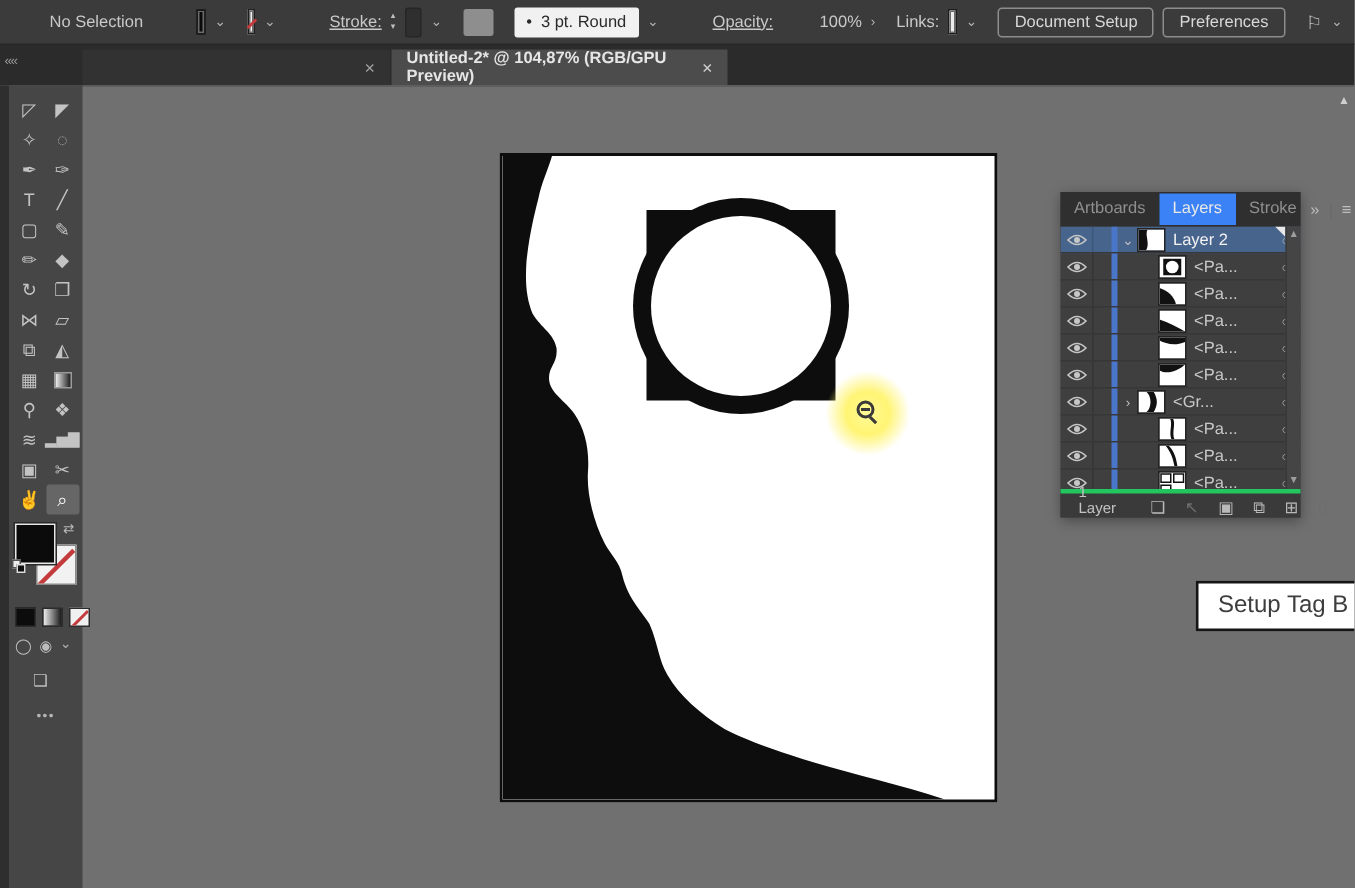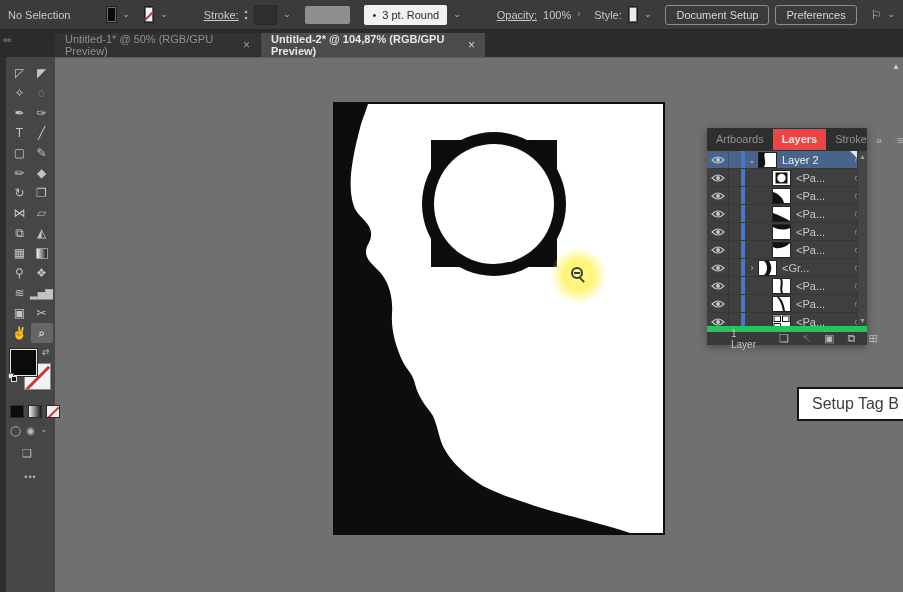--- a/index.html
+++ b/index.html
@@ -3,21 +3,21 @@
 <meta charset="utf-8">
 <style>
   * { margin:0; padding:0; box-sizing:border-box; }
   html,body { width:903px; height:592px; overflow:hidden; }
   body { font-family:"Liberation Sans", sans-serif; background:#707070; position:relative; }
 
   
   .control-bar { position:absolute; left:0; top:0; width:903px; height:30px; background:#3b3b3b;
     border-bottom:1px solid #272727; display:flex; align-items:center; gap:6px; padding:0 8px;
     font-size:11px; color:#cfcfcf; white-space:nowrap; }
-  .cb-label { color:#c9c9c9; }
+  .cb-label { color:#c9c9c9;margin-left:25px; }
   .cb-link { text-decoration:underline; cursor:pointer; }
   .swatch { width:17px; height:17px; border:1px solid #1e1e1e; box-shadow:inset 0 0 0 1px #6b6b6b; position:relative; }
   .swatch.fill { background:#0a0a0a; }
   .swatch.none { background:#f3f3f3; }
   .swatch.none::after, .mode-none::after { content:""; position:absolute; left:-2px; right:-2px; top:50%;
     border-top:2px solid #c33b3c; transform:rotate(-45deg); }
   .swatch.style { background:#ececec; }
   .chev { color:#b5b5b5; font-size:9px; line-height:1; }
   .spinner { display:flex; flex-direction:column; font-size:6px; color:#bdbdbd; line-height:1; gap:1px; }
   .dd-dark { width:42px; height:20px; background:#2f2f2f; border:1px solid #262626; border-radius:2px; }
@@ -82,40 +82,40 @@
   .magnifier { position:absolute; left:571px; top:267px; width:14px; height:14px; }
   .mag-circle { position:absolute; left:0; top:0; width:12px; height:12px; border:2px solid #3a3a3a; border-radius:50%; }
   .mag-minus { position:absolute; left:3px; top:5px; width:6px; height:2px; background:#3a3a3a; }
   .mag-handle { position:absolute; left:10px; top:10px; width:2px; height:6px; background:#3a3a3a; transform:rotate(-45deg); }
 
   
   .layers-panel { position:absolute; left:707px; top:128px; width:160px; height:217px; background:#3f3f3f;
     box-shadow:0 2px 8px rgba(0,0,0,0.35); font-size:11px; color:#c8c8c8; }
   .lp-header { height:23px; background:#2f2f2f; display:flex; align-items:center; }
   .lp-tab { padding:4px 9px 5px; color:#909090; }
-  .lp-tab.active { background:#ef4444; color:#e8e8e8; font-weight:bold; }
+  .lp-tab.active { background:#3b82f6; color:#e8e8e8; font-weight:normal; }
   .lp-header-right { margin-left:auto; display:flex; align-items:center; gap:6px; padding-right:5px; color:#bdbdbd; }
   .lp-sep { color:#6a6a6a; }
   .lp-rows { height:175px; overflow:hidden; position:relative; }
   .lp-row { height:18px; display:flex; align-items:center; border-bottom:1px solid #373737; position:relative; }
   .lp-row.selected { background:#47648d; }
   .eye-cell { width:22px; display:flex; justify-content:center; align-items:center; border-right:1px solid #353535; align-self:stretch; }
   .lp-row.selected .eye-cell { border-right-color:#3c567a; }
   .color-bar { width:4px; align-self:stretch; background:#4a76c9; margin-left:12px; }
   .expander { width:14px; text-align:center; color:#c2c2c2; font-size:9px; }
   .lp-indent { display:inline-block; }
   .thumb { width:17px; height:14px; background:#ffffff; outline:1px solid #242424; margin-right:6px; overflow:hidden; }
   .lp-label { flex:1; overflow:hidden; white-space:nowrap; }
   .lp-row.selected .lp-label { color:#f2f2f2; }
   .target { width:20px; text-align:center; color:#b9b9b9; font-size:9px; }
   .sel-corner { position:absolute; right:10px; top:0; width:0; height:0; border-left:7px solid transparent; border-top:7px solid #e8e8e8; }
   .lp-scrollbar { position:absolute; right:0; top:23px; width:10px; height:175px; background:#454545; border-left:1px solid #383838;
     display:flex; flex-direction:column; justify-content:space-between; align-items:center; color:#9d9d9d; font-size:7px; padding:2px 0; }
-  .lp-footer { height:19px; background:#3a3a3a; border-top:6px solid #22c55e; display:flex; align-items:center;
-    gap:13px; padding:0 24px; color:#b9b9b9; }
+  .lp-footer { height:19px; background:#3a3a3a; border-top:3px solid #22c55e; display:flex; align-items:flex-end;
+    gap:13px; padding:0 12px; color:#b9b9b9; }
   .lp-status { font-size:10px; color:#c4c4c4; margin-right:10px; }
   .lp-action { font-size:11px; }
   .lp-action.dim { color:#6e6e6e; }
 
   
   .tooltip { position:absolute; left:797px; top:387px; width:112px; height:34px; background:#ffffff;
     border:2px solid #151515; display:flex; align-items:center; padding-left:13px;
     font-size:16px; color:#3d3d3d; }
 </style>
 </head>
@@ -136,33 +136,32 @@
   <span class="chev">⌄</span>
   <span class="profile-box gap-l"></span>
   <span class="brush-box gap-l">
     <span>•</span>
     <span>3 pt. Round</span>
   </span>
   <span class="chev">⌄</span>
   <span class="cb-label cb-link gap-xl">Opacity:</span>
   <span class="cb-label">100%</span>
   <span class="chev">›</span>
-  <span class="cb-label gap-l">Style:</span>
+  <span class="cb-label gap-l">Links:</span>
   <span class="swatch style"></span>
   <span class="chev">⌄</span>
   <button class="btn gap-l">Document Setup</button>
   <button class="btn">Preferences</button>
   <span class="ws-icon gap-l">⚐</span>
   <span class="chev">⌄</span>
 </div>
 
 <div class="tab-bar">
   <span class="collapse-mark">««</span>
   <div class="doc-tab inactive">
-    <span>Untitled-1* @ 50% (RGB/GPU Preview)</span>
     <span class="tab-close">×</span>
   </div>
   <div class="doc-tab active">
     <span>Untitled-2* @ 104,87% (RGB/GPU Preview)</span>
     <span class="tab-close">×</span>
   </div>
 </div>
 
 <div class="canvas">
   <span class="canvas-scroll-up">▲</span>

